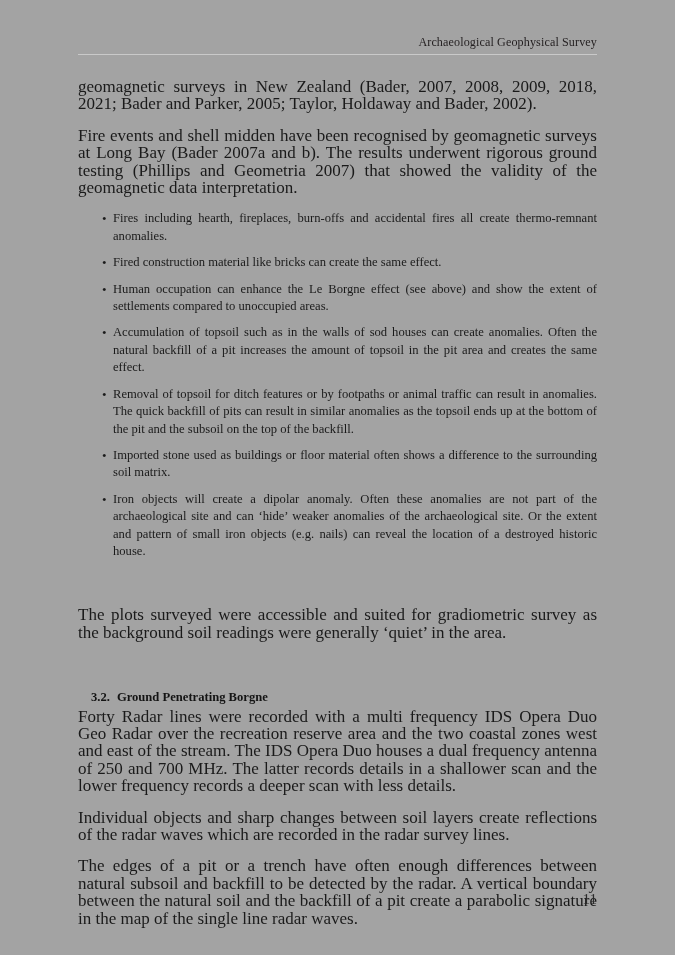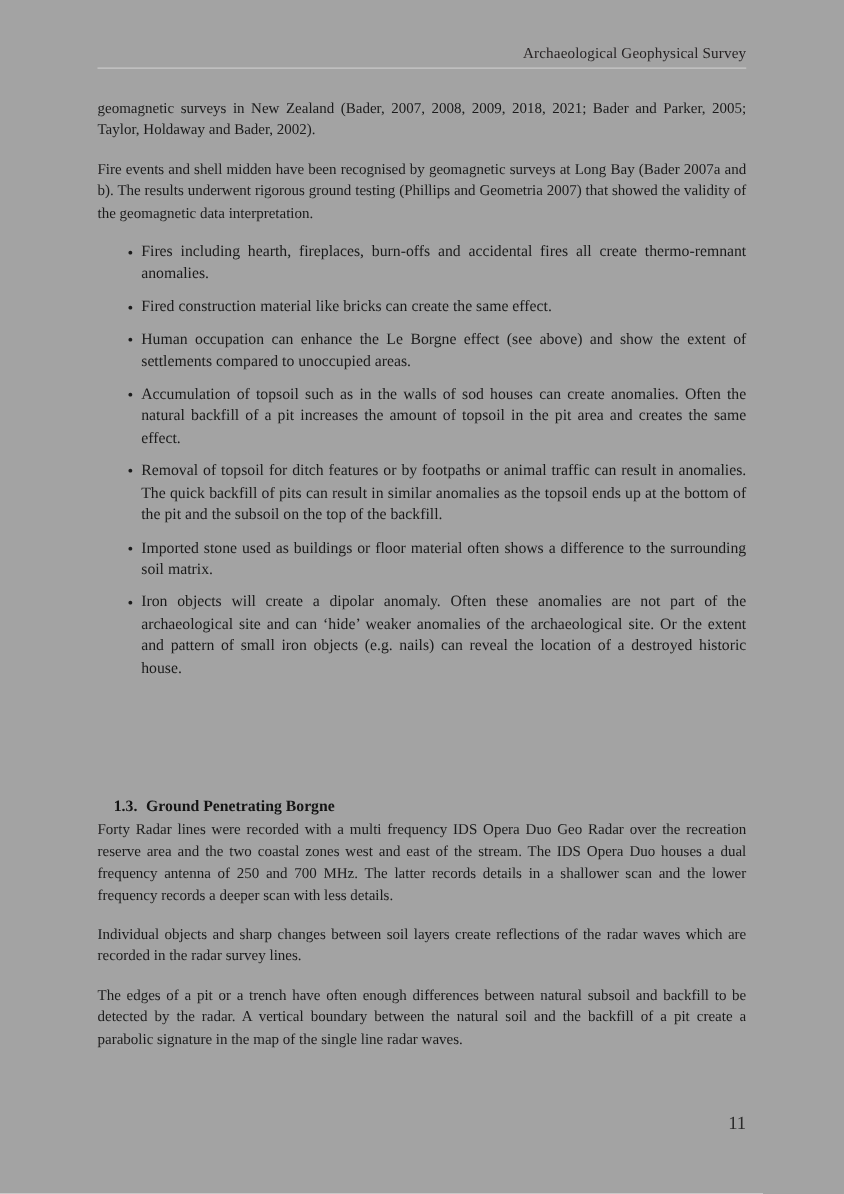--- a/index.html
+++ b/index.html
@@ -51,21 +51,21 @@
   
   .content {
     position: absolute;
     left: 78px;
     top: 78px;
     width: 519px;
   }
 
   p.para {
     margin: 0 0 14px 0;
-    font-size: 12px;
+    font-size: 17px;
     line-height: 17.4px;
     text-align: justify;
     text-justify: inter-word;
     color: #1a1a1a;
     hyphens: none;
   }
   p.para.tight {
     margin-bottom: 0;
   }
 
@@ -172,26 +172,27 @@
         <span>Imported stone used as buildings or floor material often shows a difference to the surrounding soil matrix.</span>
       </li>
       <li>
         <span class="marker">•</span>
         <span>Iron objects will create a dipolar anomaly. Often these anomalies are not part of the archaeological site and can ‘hide’ weaker anomalies of the archaeological site. Or the extent and pattern of small iron objects (e.g. nails) can reveal the location of a destroyed historic house.</span>
       </li>
     </ul>
 
     <div class="section-gap-large"></div>
     <div class="section">
+      <p class="para tight">The plots surveyed were accessible and suited for gradiometric survey as the background soil readings were generally ‘quiet’ in the area.</p>
     </div>
 
     <div class="section-gap-medium"></div>
     <div class="section">
       <h2 class="section-heading">
-        <span class="sec-num">1.3.</span><span>Ground Penetrating Borgne</span>
+        <span class="sec-num">3.2.</span><span>Ground Penetrating Borgne</span>
       </h2>
       <p class="para">Forty Radar lines were recorded with a multi frequency IDS Opera Duo Geo Radar over the recreation reserve area and the two coastal zones west and east of the stream. The IDS Opera Duo houses a dual frequency antenna of 250 and 700 MHz. The latter records details in a shallower scan and the lower frequency records a deeper scan with less details.</p>
       <p class="para">Individual objects and sharp changes between soil layers create reflections of the radar waves which are recorded in the radar survey lines.</p>
       <p class="para tight">The edges of a pit or a trench have often enough differences between natural subsoil and backfill to be detected by the radar. A vertical boundary between the natural soil and the backfill of a pit create a parabolic signature in the map of the single line radar waves.</p>
     </div>
 
   </div>
 
   <div class="page-number">11</div>
 

